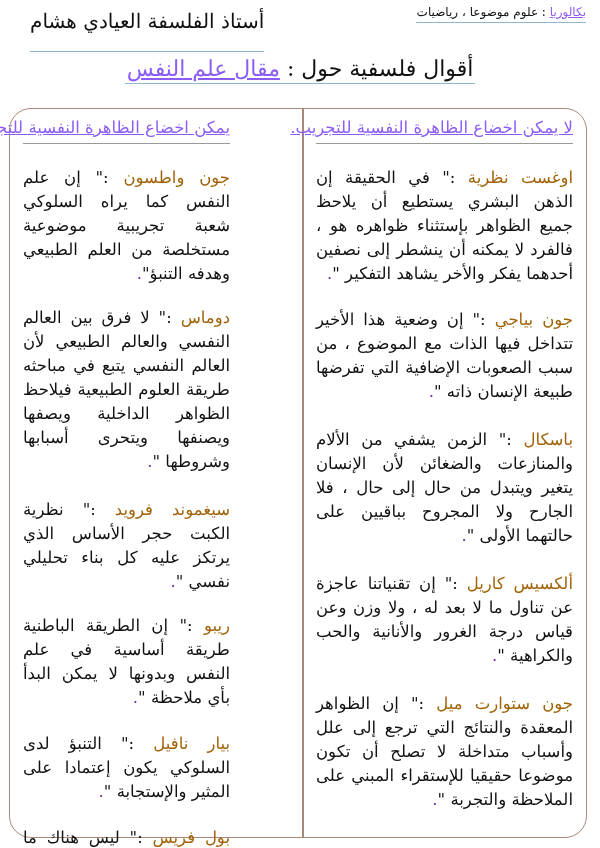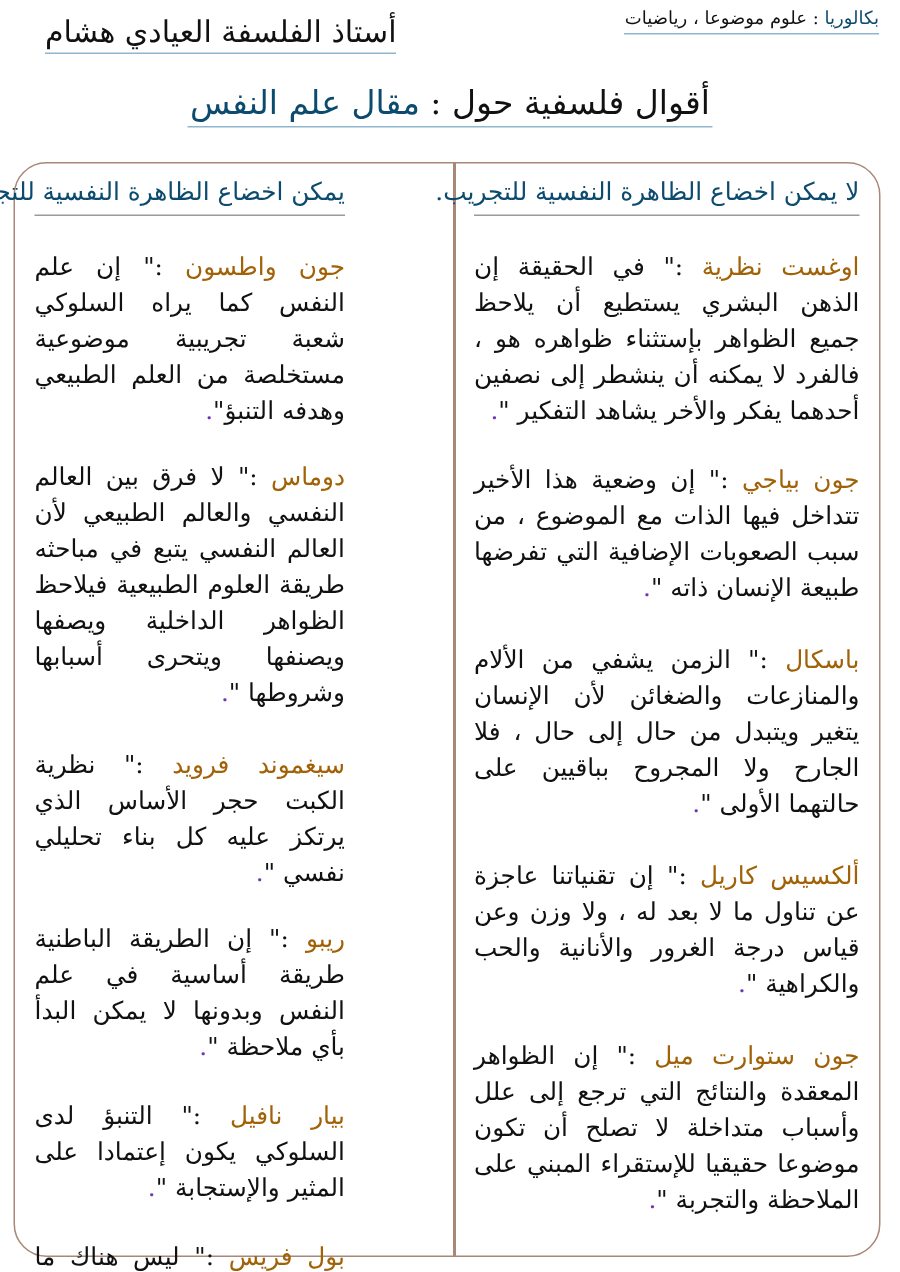--- a/index.html
+++ b/index.html
@@ -1,32 +1,32 @@
 <!DOCTYPE html>
 <html><head>
 <meta charset="utf-8">
 <style>
   html, body { margin: 0; padding: 0; }
   body {
     width: 600px; height: 848px; background: #ffffff; position: relative; overflow: hidden;
     font-family: "DejaVu Serif", "Liberation Serif", serif; color: #111;
   }
   .rtl { direction: rtl; }
-  .accent { color: #0c4a6e; }
+  .accent { color: #8b5cf6; text-decoration: underline; }
 
   
   .hdr-right {
     position: absolute; right: 14px; top: 4px; width: 170px; text-align: right; font-size: 12px; line-height: 17px;
   }
   .hdr-right .line { display: block; }
   .hdr-right .line1 { border-bottom: 1.5px solid #8fb6cf; padding-bottom: 1px; }
   .hdr-right .line2 { display: inline-block; border-bottom: 1.5px solid #8fb6cf; padding-bottom: 1px; }
   .hdr-left {
     position: absolute; left: 30px; top: 8px; font-size: 20px; line-height: 26px;
-    border-bottom: 1.5px solid #8fb6cf; padding-bottom: 1px;
+    border-bottom: 1.5px solid #8fb6cf; padding-bottom: 17px;
   }
   .title {
     position: absolute; left: 0; right: 0; top: 56px; text-align: center; font-size: 22px;
   }
   .title span.wrap { display: inline-block; border-bottom: 1.5px solid #8fb6cf; padding: 0 2px 2px 2px; }
 
   
   .box {
     position: absolute; left: 9px; top: 108px; width: 578px; height: 730px;
     border: 1.5px solid #a88878; border-radius: 22px; box-sizing: border-box;

